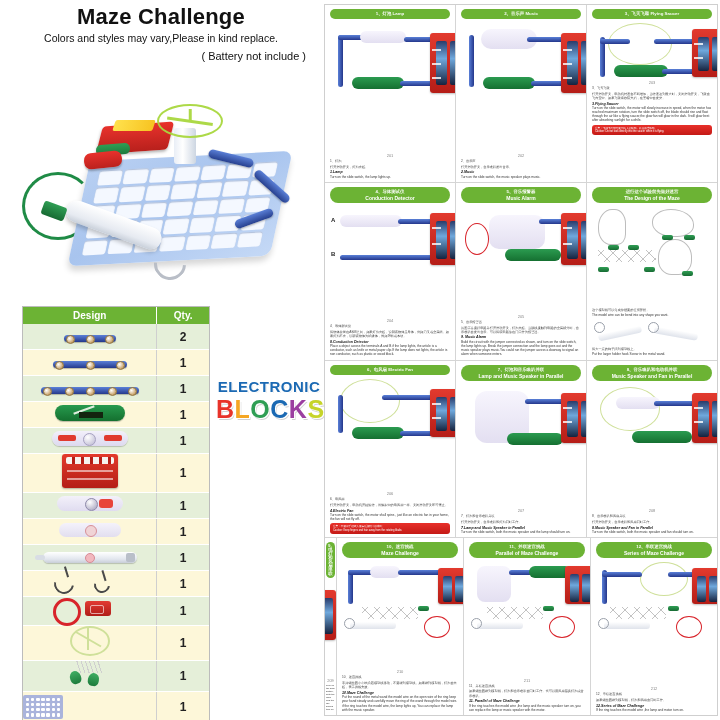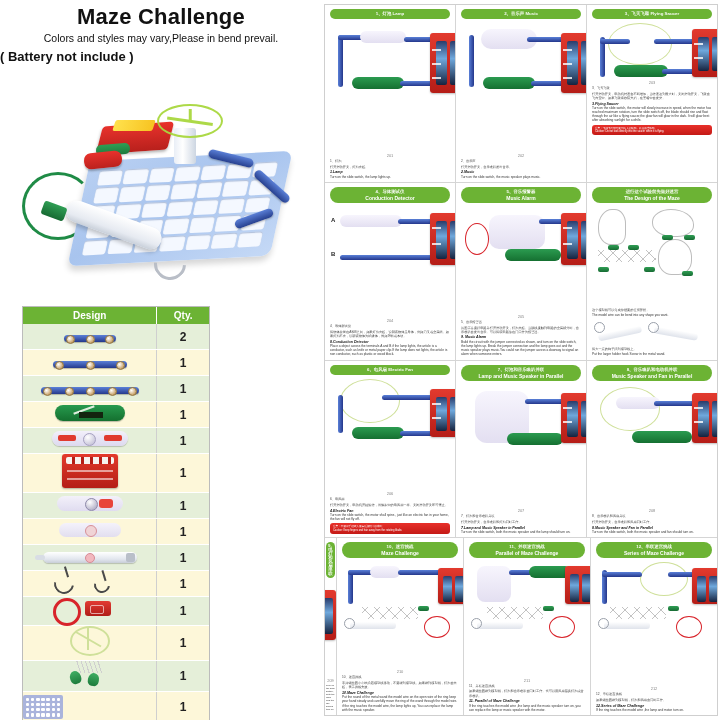--- a/index.html
+++ b/index.html
@@ -13,22 +13,22 @@
   }
   #root{position:relative;width:720px;height:720px;}
 
   
   .left-col{position:absolute;left:0;top:0;width:322px;height:720px;}
 
   .title-block{position:absolute;left:0;top:4px;width:322px;text-align:center;}
   .main-title{font-size:22px;font-weight:bold;color:#111;letter-spacing:.2px;line-height:26px;}
   .sub-title{font-size:14px;color:#111;line-height:18px;}
   .note-line{font-size:10.5px;color:#111;line-height:14px;margin-top:1px;}
-  .battery-note{font-size:13px;color:#111;line-height:15px;text-align:left;
-                padding-right:16px;margin-top:4px;font-weight:700;}
+  .battery-note{font-size:11px;color:#111;line-height:15px;text-align:right;
+                padding-right:16px;margin-top:4px;font-weight:400;}
 
   
   .photo{position:absolute;left:22px;top:96px;width:300px;height:200px;}
   .board{
     position:absolute;left:58px;top:60px;width:200px;height:105px;
     background:linear-gradient(150deg,#b9d0f2 0%,#a8c4ee 45%,#c5d9f6 100%);
     border-radius:9px;
     transform:skewX(-15deg) rotate(-3deg);
     box-shadow:0 5px 6px rgba(0,0,0,.16);
   }
@@ -216,21 +216,21 @@
 </style>
 </head>
 <body>
 
 <div id="root">
 
   <div class="left-col">
 
     <div class="title-block">
       <div class="main-title">Maze Challenge</div>
-      <div class="note-line">Colors and styles may vary,Please in bend prevail.</div>
+      <div class="note-line">Colors and styles may vary,Please in kind replace.</div>
       <div class="battery-note">( Battery not include )</div>
     </div>
 
     <div class="photo">
       <div class="green-wire"></div>
       <div class="board">
         <div class="board-holes">
           <span class="hole"></span>
             <span class="hole"></span>
             <span class="hole"></span>
@@ -405,20 +405,26 @@
                   <i></i>
                   <i></i>
               </span>
             </td>
             <td class="col-qty">1</td>
           </tr>
         </tbody>
       </table>
     </div>
 
+    <div class="logo">
+      <div class="l1">ELECTRONIC</div>
+      <div class="l2">
+        <span style="color:#e8332a">B</span><span style="color:#f5a623">L</span><span style="color:#2f9e54">O</span><span style="color:#1b69b3">C</span><span style="color:#9b3fa0">K</span><span style="color:#c6d42a">S</span>
+      </div>
+    </div>
   </div>
 
   <div class="right-panel">
     <div class="grid-rows">
 
       <div class="grow">
 
         <div class="cell">
           <div class="cell-head">
             <span class="cn">1、灯泡 Lamp</span>

